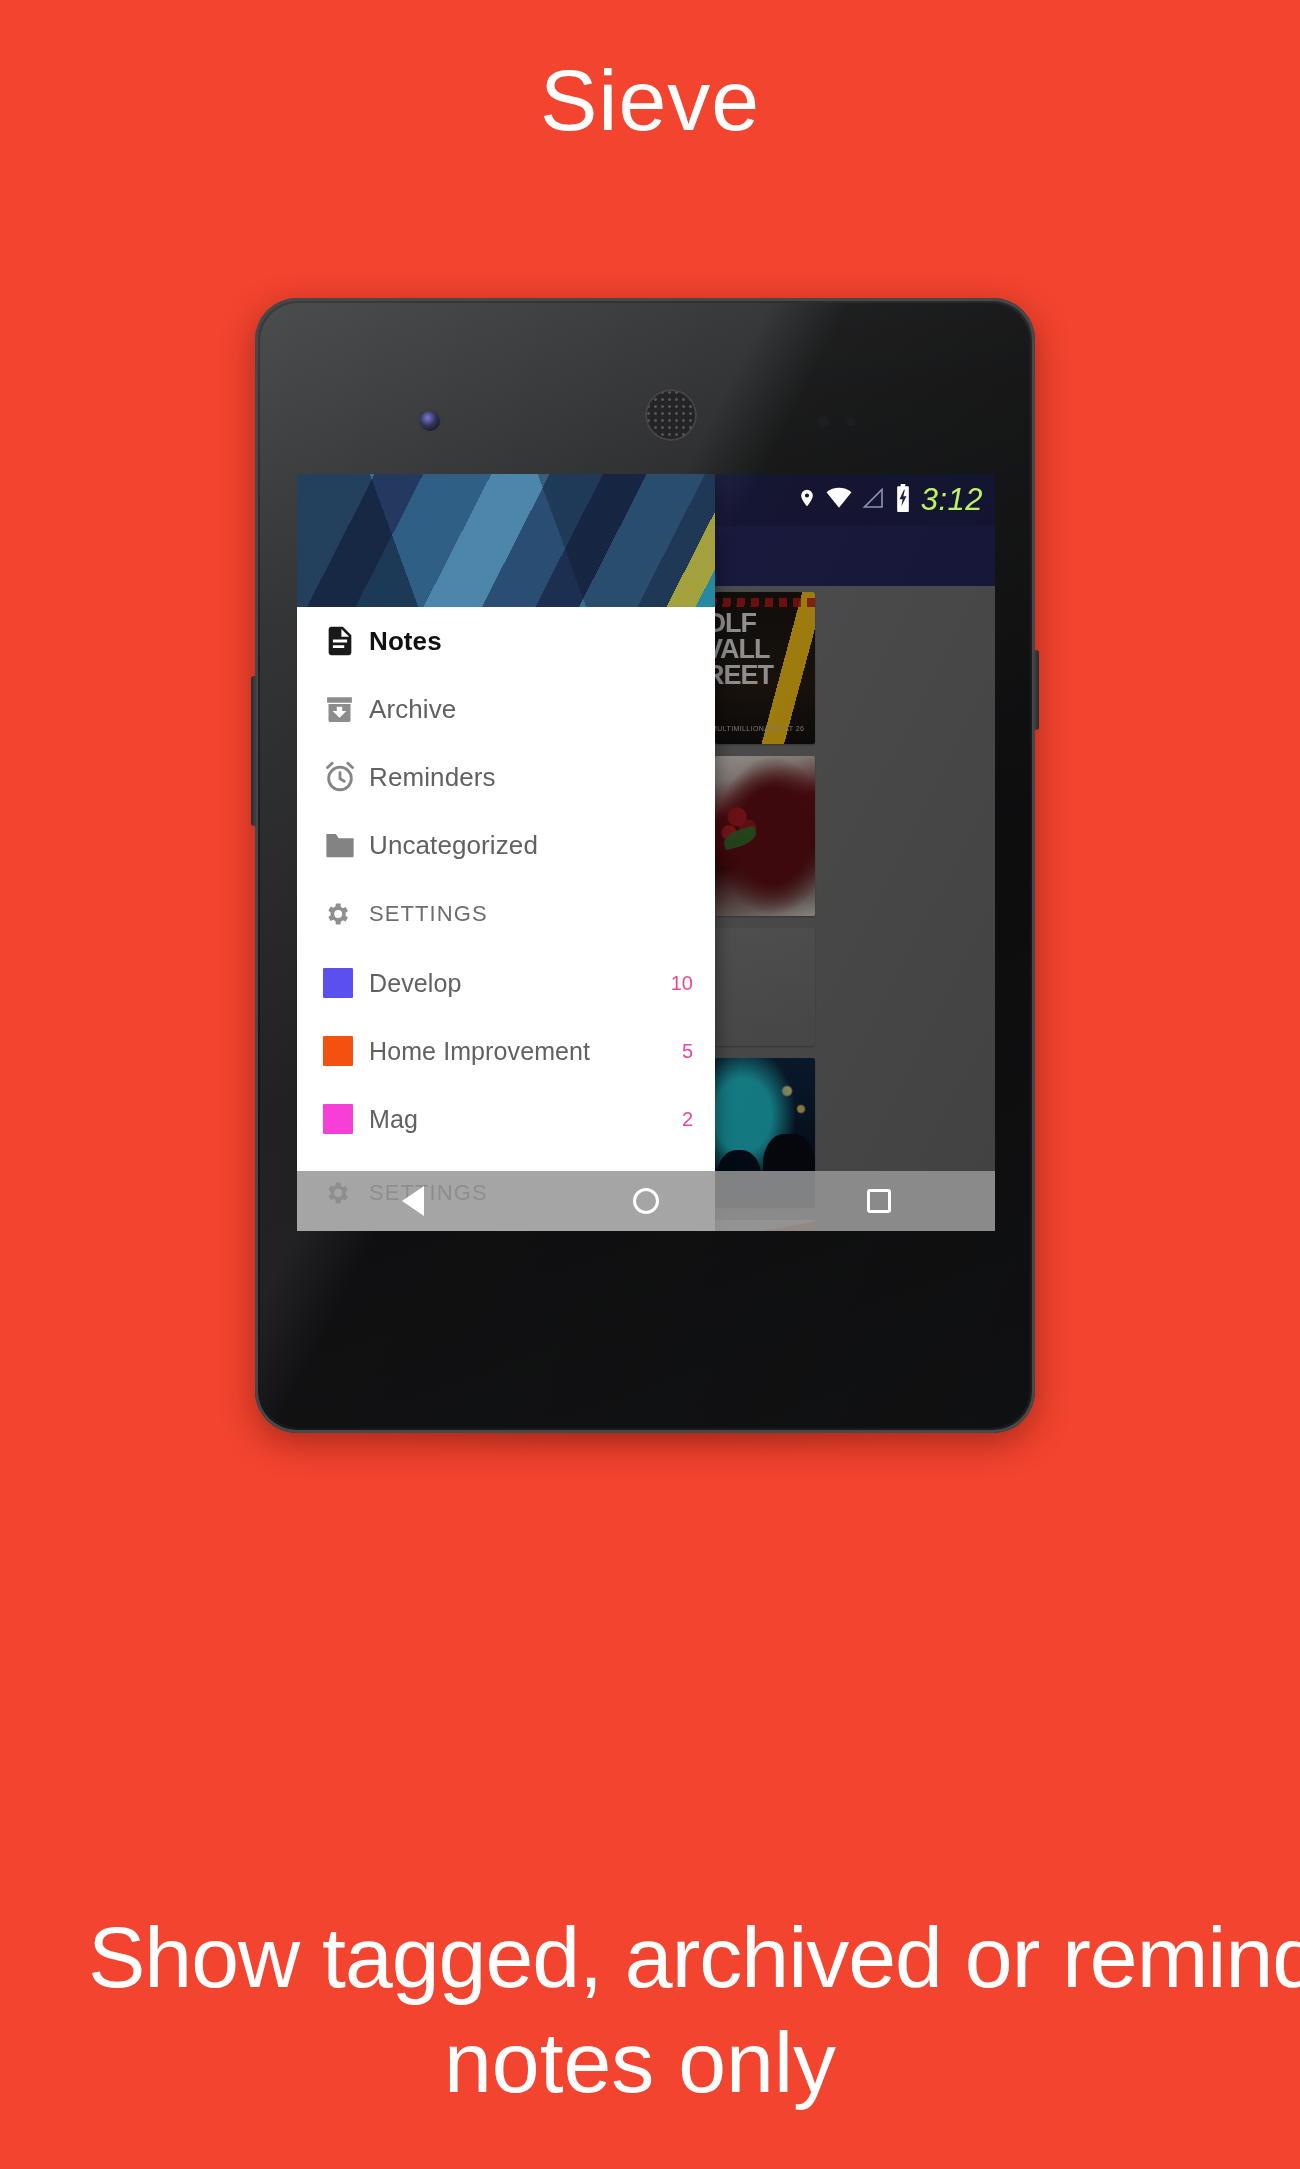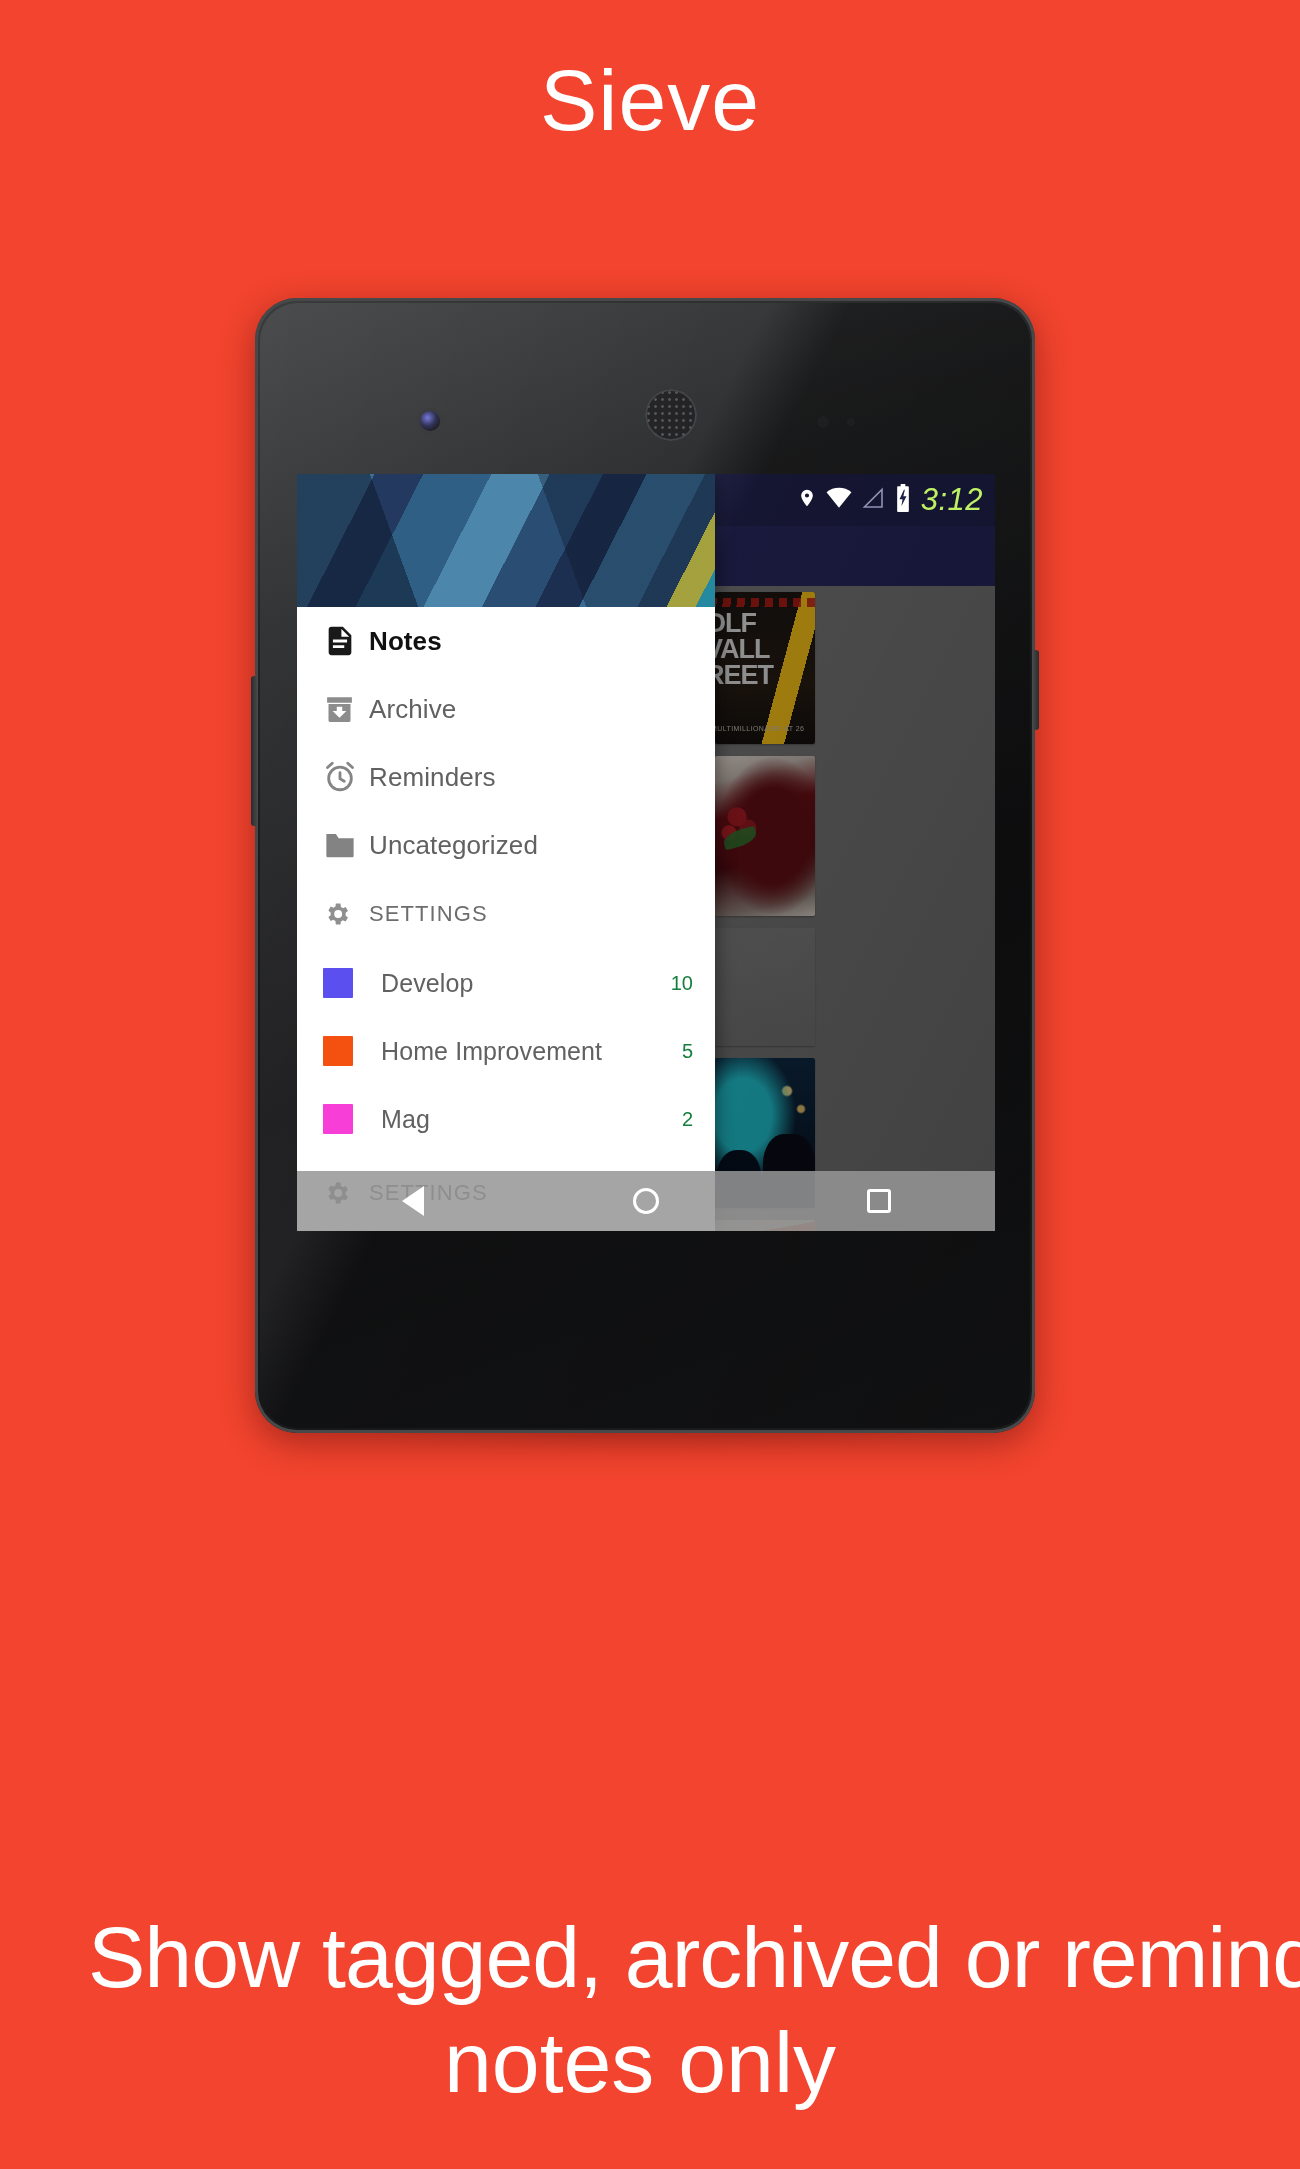--- a/index.html
+++ b/index.html
@@ -217,30 +217,30 @@
     height:68px; display:flex; align-items:center;
     padding-left:26px; padding-right:22px; gap:0;
   }
   .drw-icon{
     width:46px; flex:0 0 46px; display:flex; align-items:center; justify-content:flex-start;
   }
   .drw-label{
     flex:1 1 auto; font-size:26px; color:#616161; letter-spacing:.1px;
   }
   .drw-item.selected .drw-label{ color:#111111; font-weight:700; }
-  .drw-count{ font-size:20px; color:#15803d; }
+  .drw-count{ font-size:20px; color:#ec4899; }
 
   .drw-swatch{ width:30px; height:30px; border-radius:1px; }
 
   .section-head{ height:70px; display:flex; align-items:center; padding-left:26px; }
   .section-head .drw-icon{ width:46px; flex:0 0 46px; }
   .section-head .sh-label{
     font-size:22px; color:#6d6d6d; letter-spacing:1.1px;
   }
-  .tag-item{ height:68px;gap:12px; }
+  .tag-item{ height:68px; }
   .tag-item .drw-label{ font-size:25px; }
 
   
   .drawer-bottom{
     position:absolute; left:0; bottom:0; width:100%; height:76px;
     display:flex; align-items:center; padding-left:26px; background:#fff;
     z-index:6;
   }
   .drawer-bottom .sh-label{ font-size:22px; color:#5a5a5a; letter-spacing:1.1px; }
 

